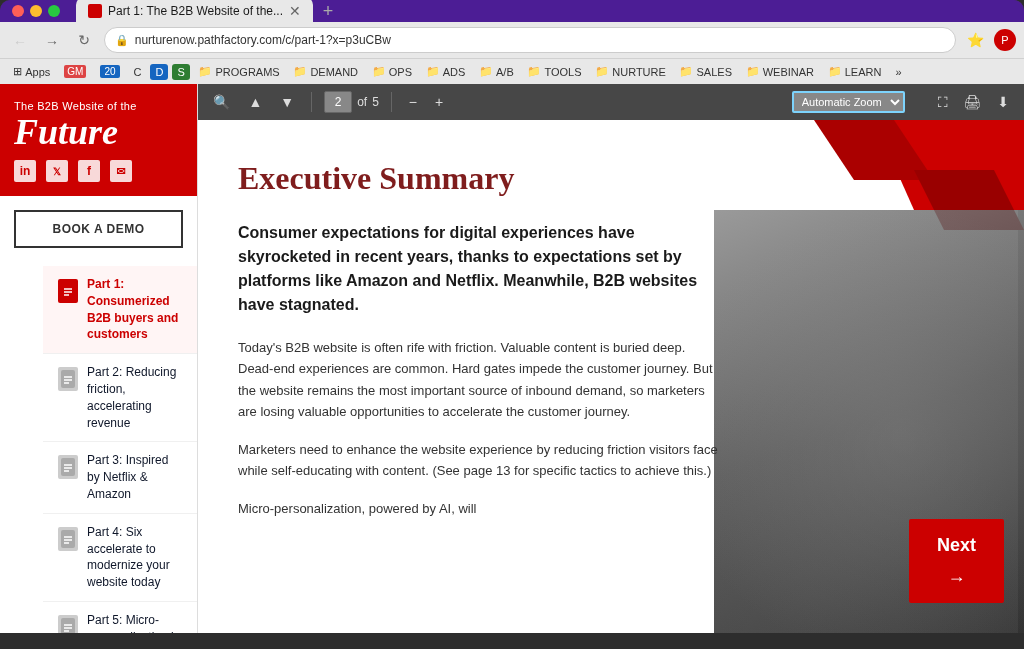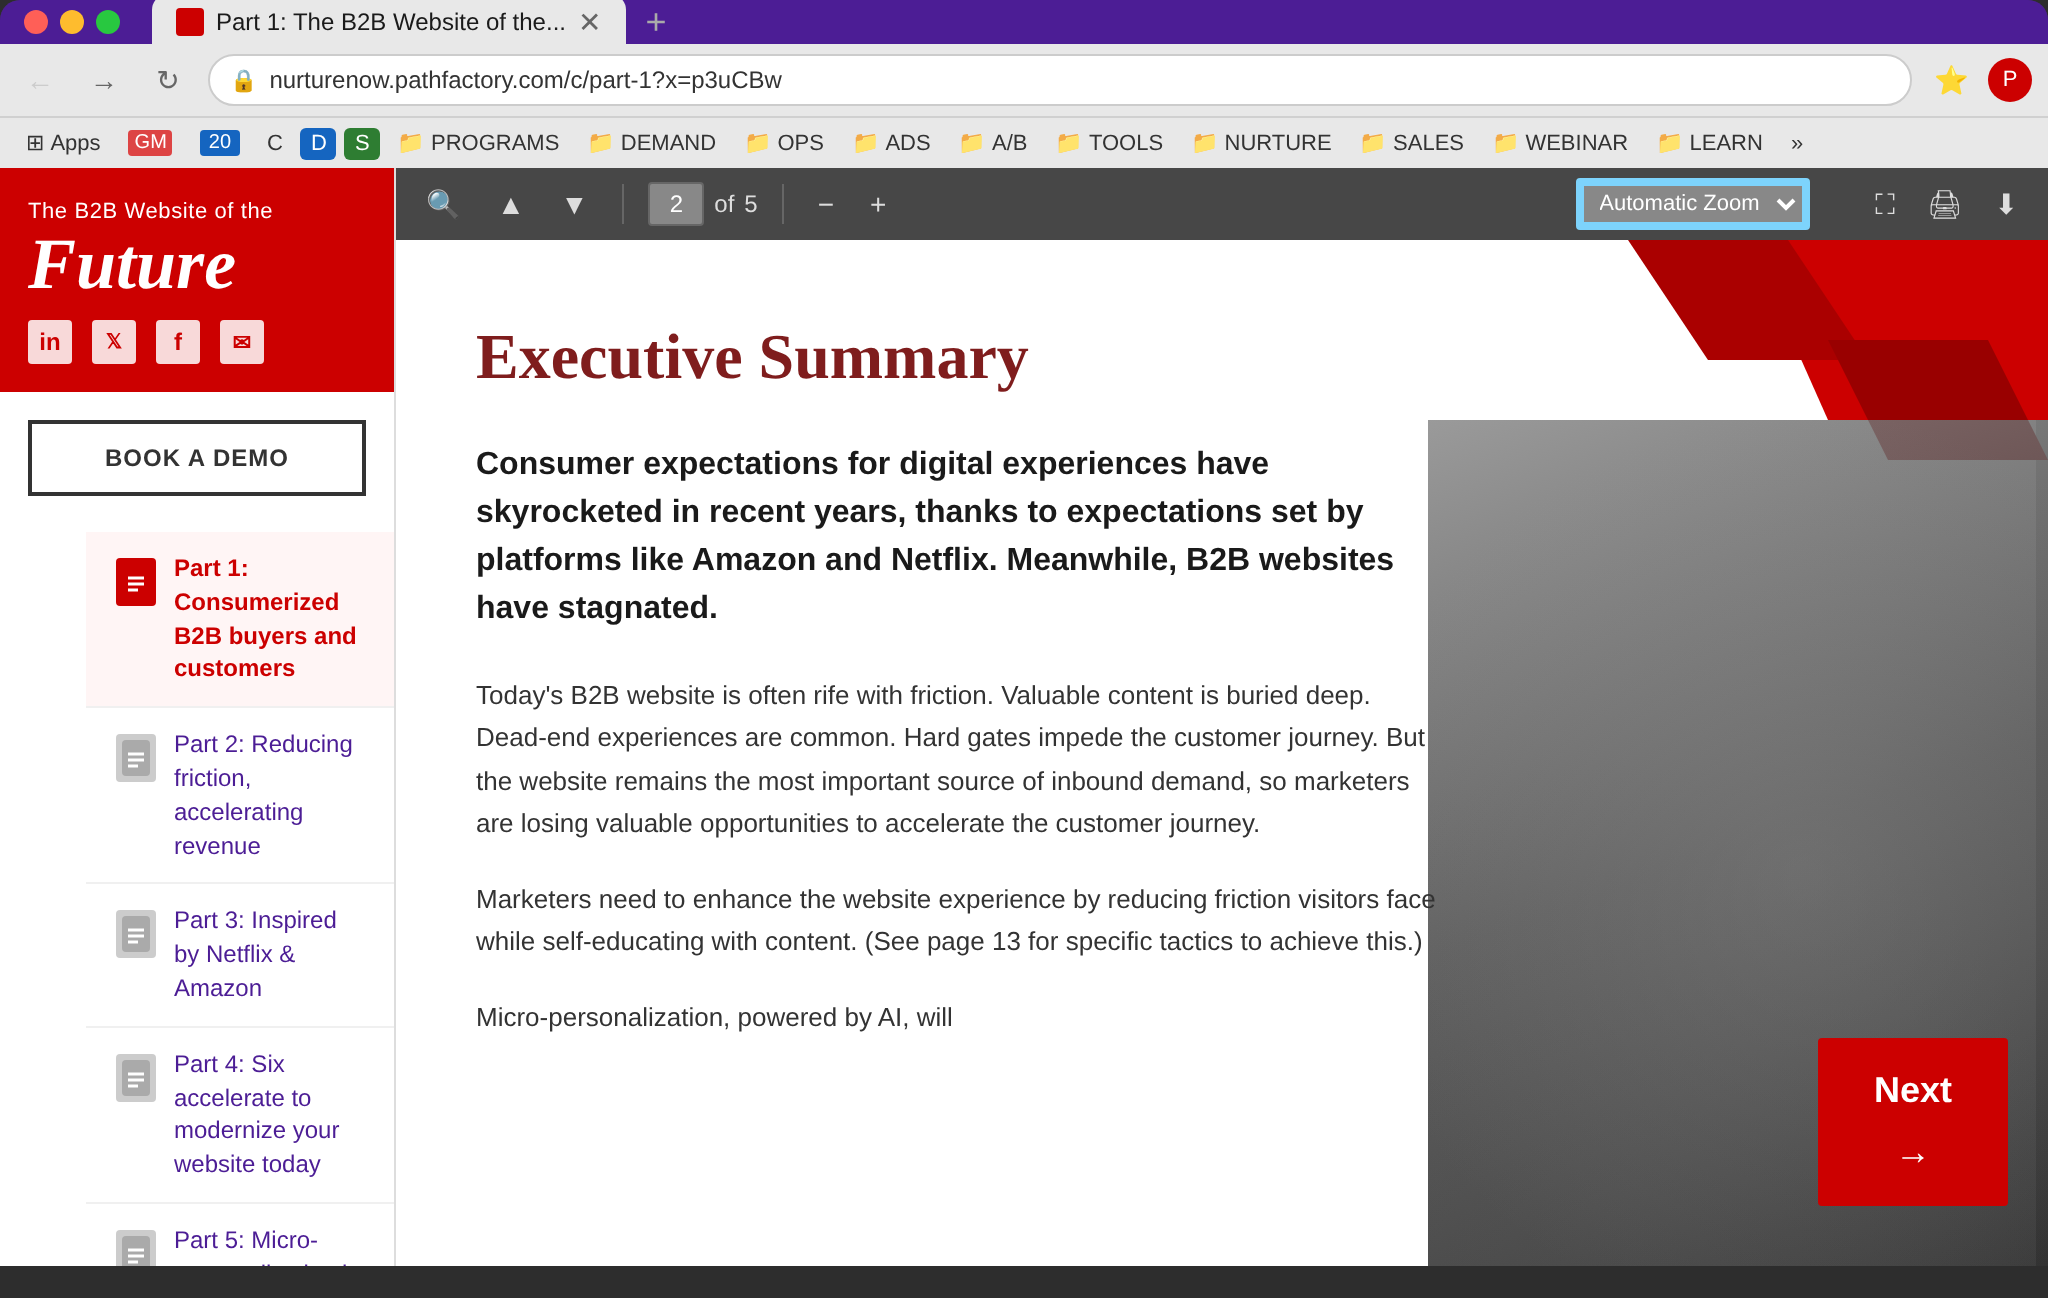--- a/index.html
+++ b/index.html
@@ -298,21 +298,21 @@
       align-items: center;
       justify-content: center;
       font-size: 7px;
       color: white;
       font-weight: bold;
     }
 
     .nav-item-text {
       font-size: 12px;
       line-height: 1.4;
-      color: #4c1d95;
+      color: #0f172a;
       flex: 1;
     }
 
     .nav-item.active .nav-item-text {
       color: #cc0000;
       font-weight: 600;
     }
 
     
     .pdf-viewer {
@@ -373,21 +373,21 @@
       display: flex;
       align-items: center;
       gap: 5px;
       margin-left: auto;
       color: #ddd;
       font-size: 12px;
     }
 
     .pdf-zoom-select {
       background: #888;
-      border: 4px solid #7dd3fc;
+      border: 2px solid #7dd3fc;
       border-radius: 2px;
       color: white;
       font-size: 11px;
       padding: 2px 4px;
     }
 
     .pdf-right-tools {
       display: flex;
       align-items: center;
       gap: 6px;

